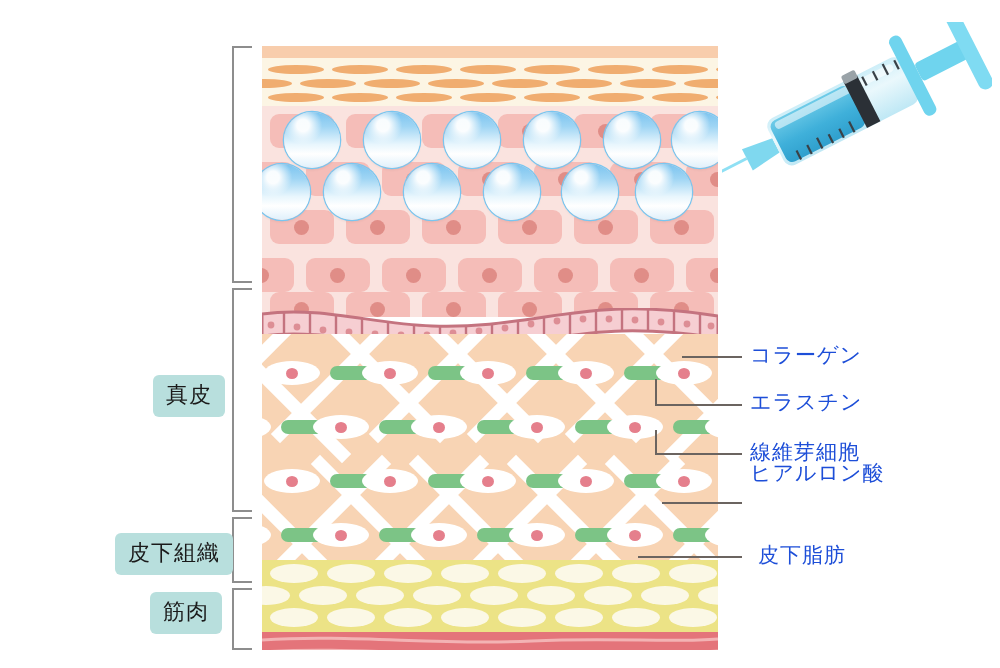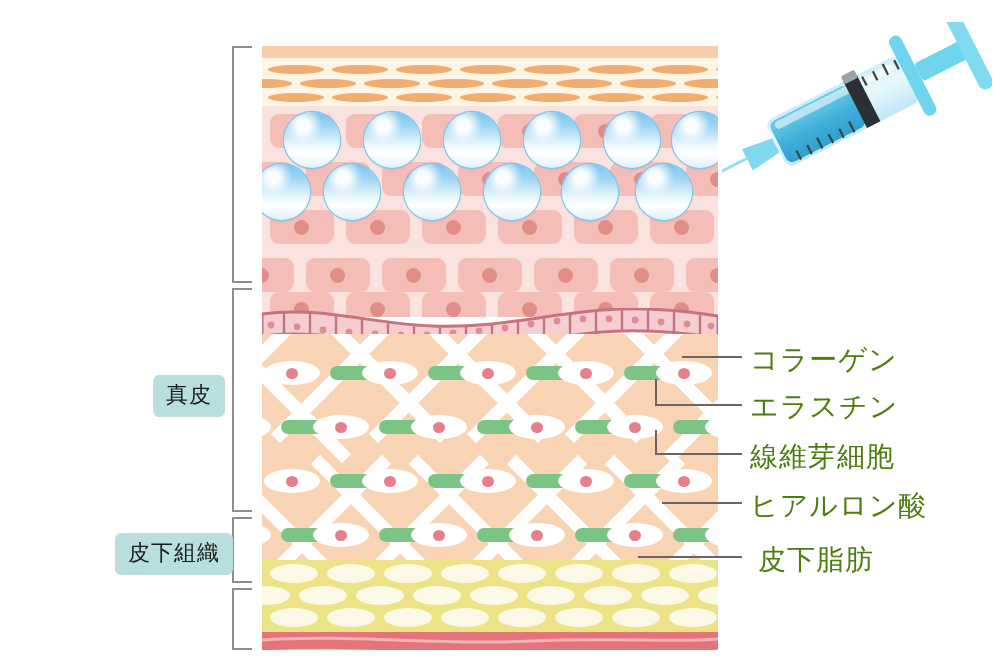--- a/index.html
+++ b/index.html
@@ -46,21 +46,21 @@
            border-bottom:2px solid #8d8d8d;border-right:none;width:18px;}
 
   
   .badge{position:absolute;background:#b8dfdd;color:#1a1a1a;border-radius:6px;
          font-size:22px;line-height:1;padding:9px 13px 11px;white-space:nowrap;
          letter-spacing:1px;text-align:center;}
 
   
   .cline{position:absolute;background:#6b6460;height:1.6px;}
   .cvert{position:absolute;background:#6b6460;width:1.6px;}
-  .clabel{position:absolute;font-size:28px;color:#4d7c0f;white-space:nowrap;letter-spacing:1px;font-family:Liberation Mono, monospace;}
+  .clabel{position:absolute;font-size:21px;color:#1d4ed8;white-space:nowrap;letter-spacing:1px;font-family:Liberation Mono, monospace;}
 
   
   #syringe{position:absolute;left:722px;top:22px;width:270px;height:165px;}
 </style>
 </head>
 <body>
 
 <div id="stage">
 
   <div id="skin">
@@ -296,34 +296,35 @@
   <div class="bracket" style="left:232px;top:46px;height:233px;"></div>
   <div class="bracket" style="left:232px;top:288px;height:220px;"></div>
   <div class="bracket" style="left:232px;top:517px;height:62px;"></div>
   <div class="bracket" style="left:232px;top:588px;height:58px;"></div>
 
 
   <div class="badge" style="left:144px;top:375px;margin-left:9px;"><span>真皮</span></div>
 
   <div class="badge" style="left:115px;top:533px;"><span>皮下組織</span></div>
 
+  <div class="badge" style="left:150px;top:592px;"><span>筋肉</span></div>
 
   <div class="cline" style="left:682px;top:356px;width:60px;"></div>
   <div class="clabel" style="left:750px;top:341px;">コラーゲン</div>
 
   <div class="cvert" style="left:655px;top:379px;height:26px;"></div>
   <div class="cline" style="left:655px;top:404px;width:87px;"></div>
   <div class="clabel" style="left:750px;top:388px;">エラスチン</div>
 
   <div class="cvert" style="left:655px;top:430px;height:24px;"></div>
   <div class="cline" style="left:655px;top:453px;width:87px;"></div>
   <div class="clabel" style="left:750px;top:438px;">線維芽細胞</div>
 
   <div class="cline" style="left:662px;top:502px;width:80px;"></div>
-  <div class="clabel" style="left:750px;top:487px;">ヒアルロン酸</div>
+  <div class="clabel" style="left:750px;top:459px;">ヒアルロン酸</div>
 
   <div class="cline" style="left:638px;top:556px;width:104px;"></div>
   <div class="clabel" style="left:750px;top:541px;margin-left:8px;">皮下脂肪</div>
 
   <svg id="syringe" viewBox="0 0 270 165">
     <defs>
       <linearGradient id="glass" x1="0" y1="0" x2="0" y2="1">
         <stop offset="0%" stop-color="#cdeef8"></stop>
         <stop offset="40%" stop-color="#eaf8fc"></stop>
         <stop offset="100%" stop-color="#bfe8f5"></stop>

